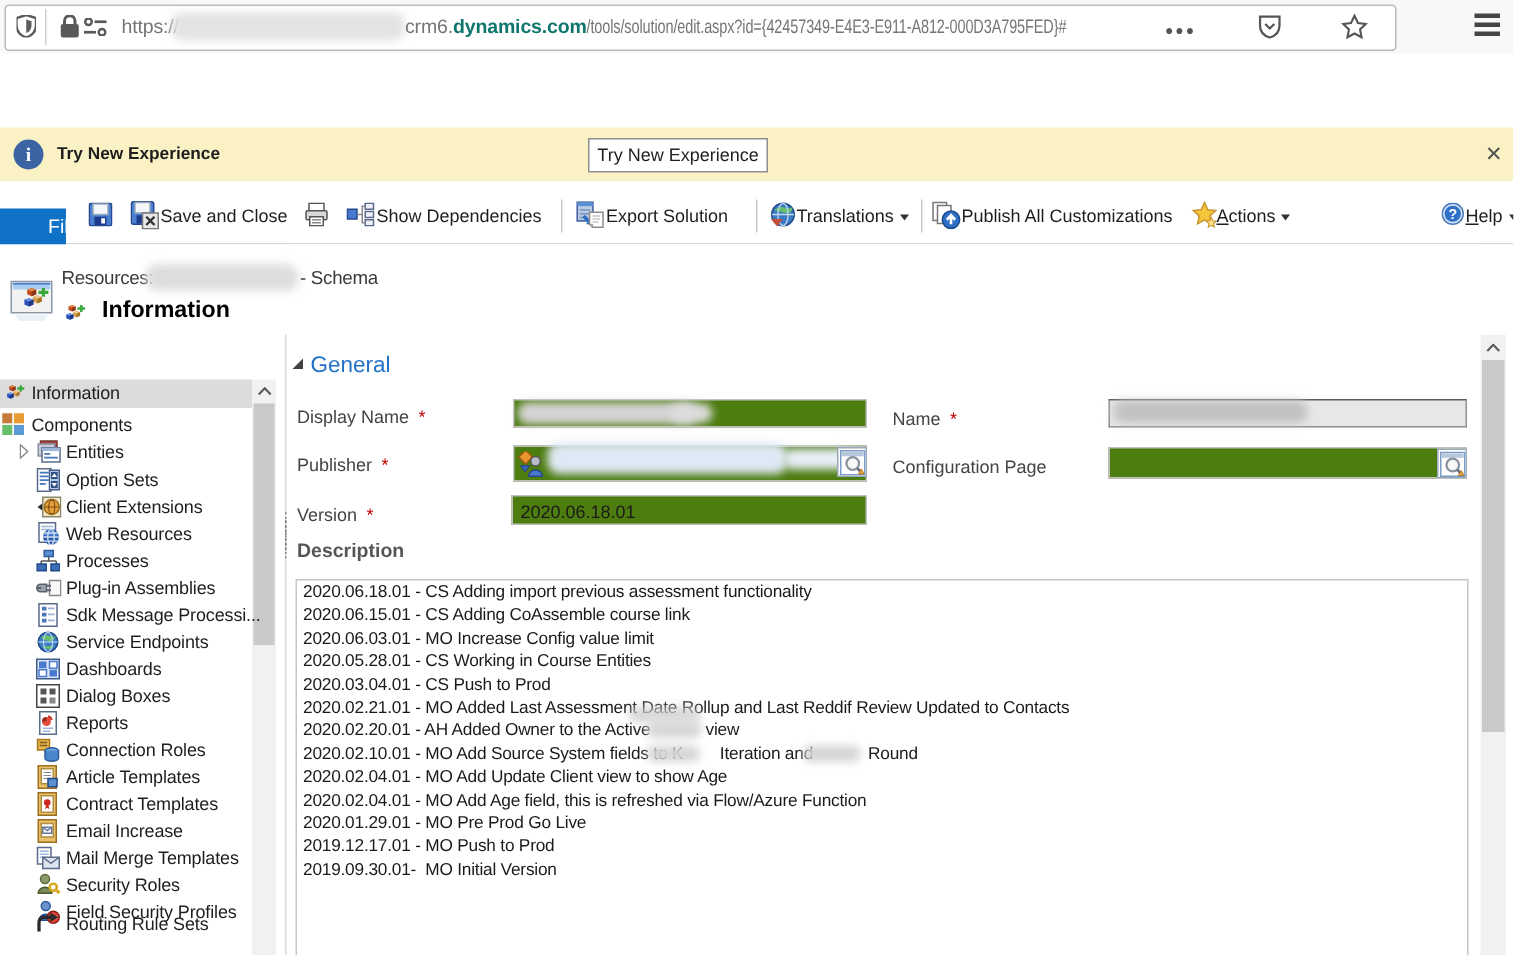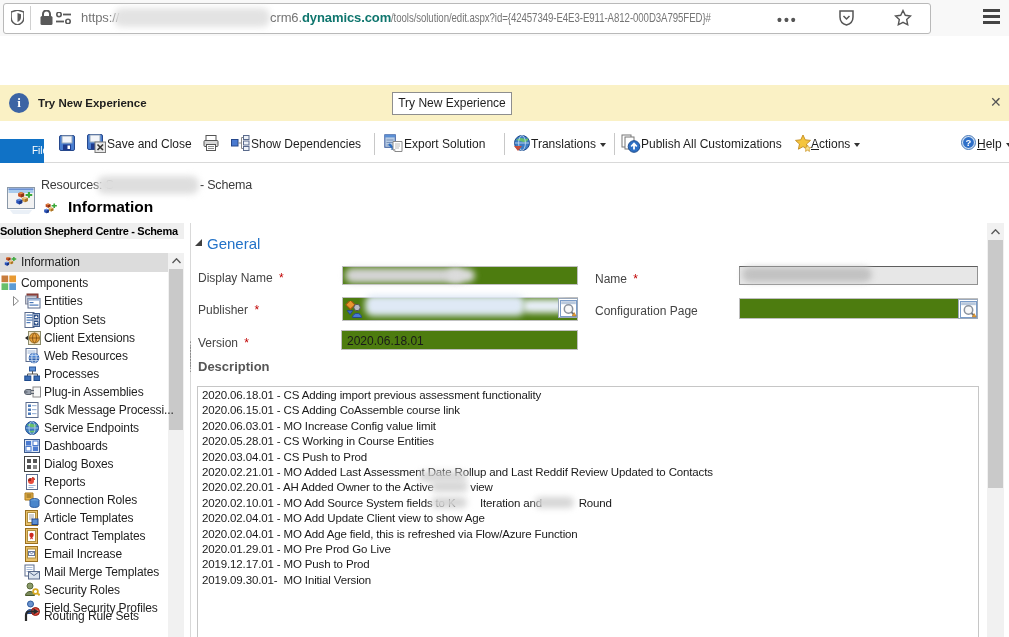--- a/index.html
+++ b/index.html
@@ -15,21 +15,21 @@
 .urltxt { position:absolute; top:10px; font-size:13px; color:#757575; white-space:nowrap; letter-spacing:-0.1px; }
 
 #appbar { position:absolute; left:0; top:36px; width:1009px; height:49px; background:#000; }
 #waffle { position:absolute; left:0; top:0; width:44px; height:49px; background:#7b2b7b; }
 
 #notif { position:absolute; left:0; top:85px; width:1009px; height:36px; background:#faf1c5; }
 
 #toolbar { position:absolute; left:0; top:121px; width:1009px; height:42px; background:#fff;
   border-bottom:1px solid #d9d9d9; }
 #filetab { position:absolute; left:0; top:18px; width:44px; height:24px; background:#1072c6;
-  color:#fff; font-size:10px; text-align:right; line-height:24px;padding-left:32px; }
+  color:#fff; font-size:13px; text-align:right; line-height:24px;padding-left:32px; }
 .tbtxt { position:absolute; top:16px; font-size:12px; color:#1e1e1e; white-space:nowrap; }
 .tbsep { position:absolute; top:12px; width:1px; height:22px; background:#c8c8c8; }
 .caret { display:inline-block; width:0; height:0; border-left:3px solid transparent;
   border-right:3px solid transparent; border-top:4px solid #333; margin-left:4px; vertical-align:middle; }
 
 .hdrtxt { font-size:12.5px; color:#3b3b3b; letter-spacing:-0.2px; }
 
 #leftpane { position:absolute; left:0; top:223px; width:190px; height:414px; background:#fff; }
 #navband { position:absolute; left:0; top:223px; width:184px; height:16px; background:#efefef;
   font-size:11px; font-weight:bold; color:#000; white-space:nowrap; overflow:hidden; line-height:16px; letter-spacing:-0.3px; }
@@ -221,21 +221,20 @@
 <path d="M7 10.5 l4 -1.5 l4 1.5 v4.2 l-4 1.8 l-4 -1.8 Z" fill="#2a52b8"></path>
 <path d="M7 10.5 l4 1.5 l4 -1.5 l-4 -1.5 Z" fill="#6a92e0"></path>
 <path d="M11 12 v4.5 l4 -1.8 v-4.2 Z" fill="#1a3480"></path>
 </g>
         </g>
     </svg>
     <div class="abs" style="left:68px;top:35px;font-size:15.5px;font-weight:bold;color:#000">Information</div>
   </div>
 
   <div id="leftpane"></div>
-  <div id="navband">Solution Shepherd Centre - Schema</div>
   <div id="navsplit"></div>
   <div class="abs" style="left:186px;top:343px;width:3px;height:26px;color:#777;font-size:9px;line-height:4.5px;letter-spacing:0">⋮<br>⋮<br>⋮<br>⋮<br>⋮<br>⋮</div>
 
   <div class="sbtrack" style="left:168px;top:253px;width:16px;height:384px;background:#f1f1f1"></div>
   <svg class="abs" style="left:172px;top:258px" width="9" height="6" viewBox="0 0 9 6">
       <path d="M0.5 5 L4.5 0.8 L8.5 5" fill="none" stroke="#5a5a5a" stroke-width="1.4"></path>
     </svg>
   <div class="sbthumb" style="left:169px;top:269px;width:14px;height:161px;background:#c9c9c9"></div>
 
   <div id="nav">

